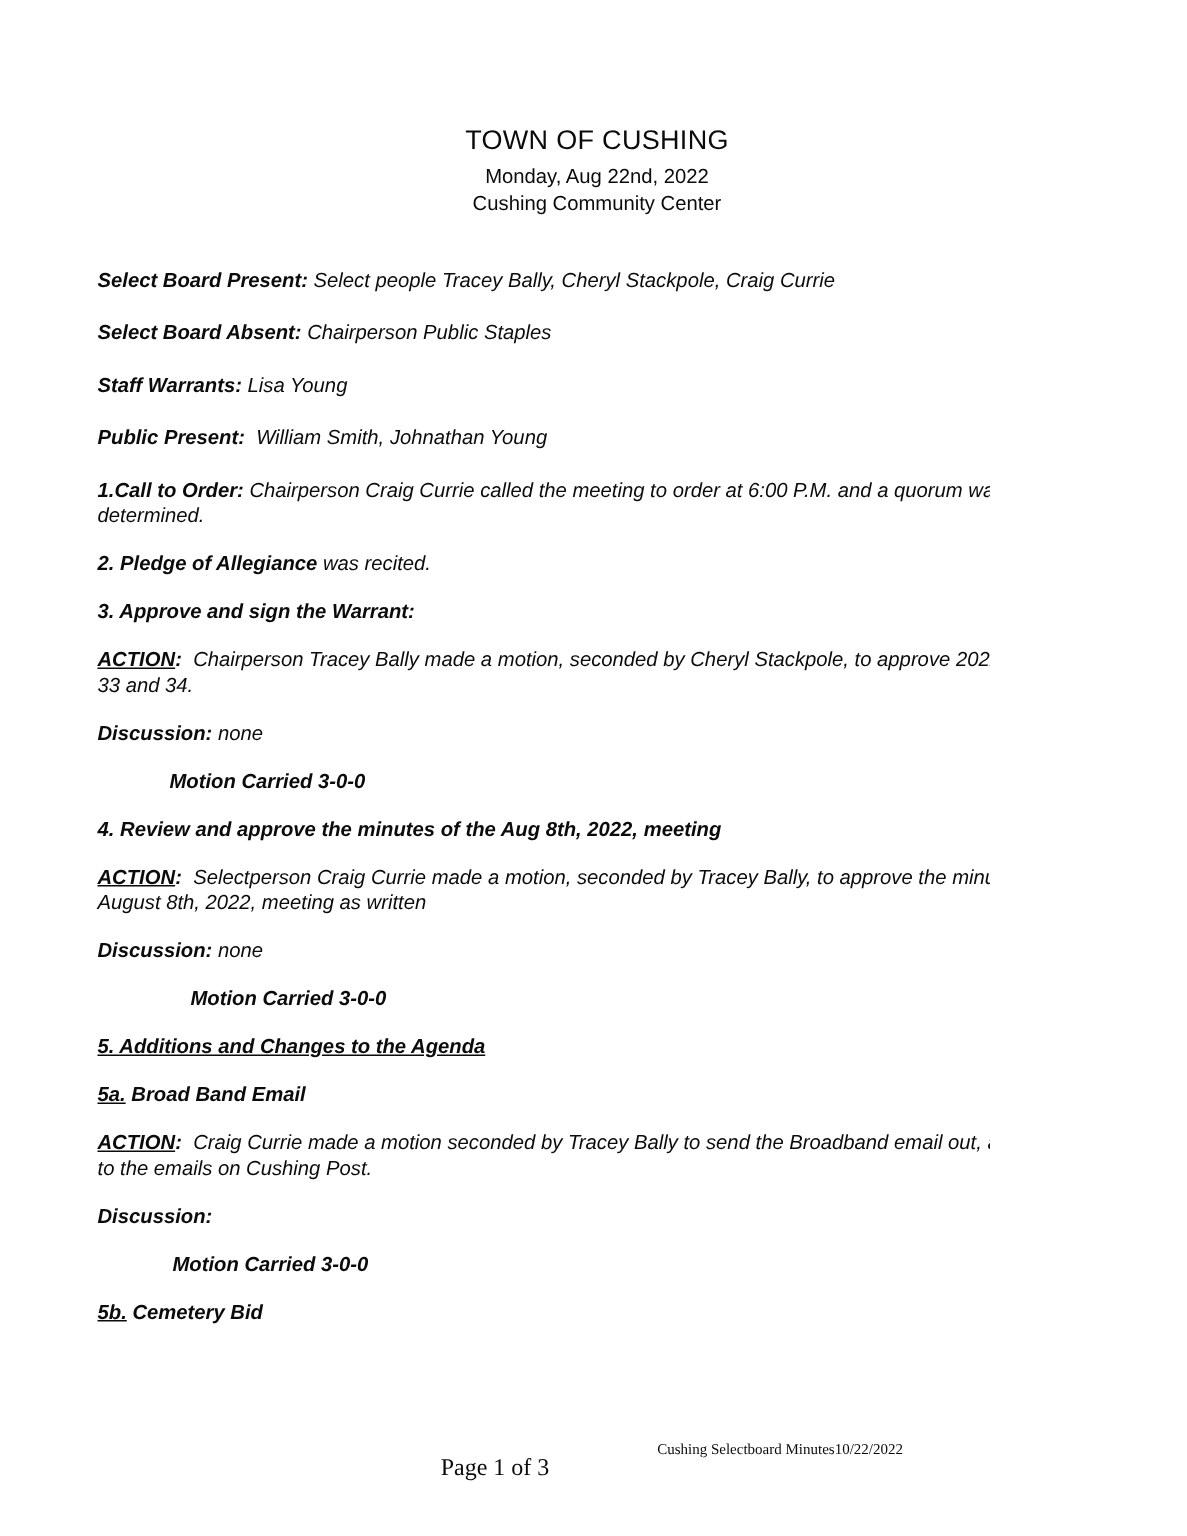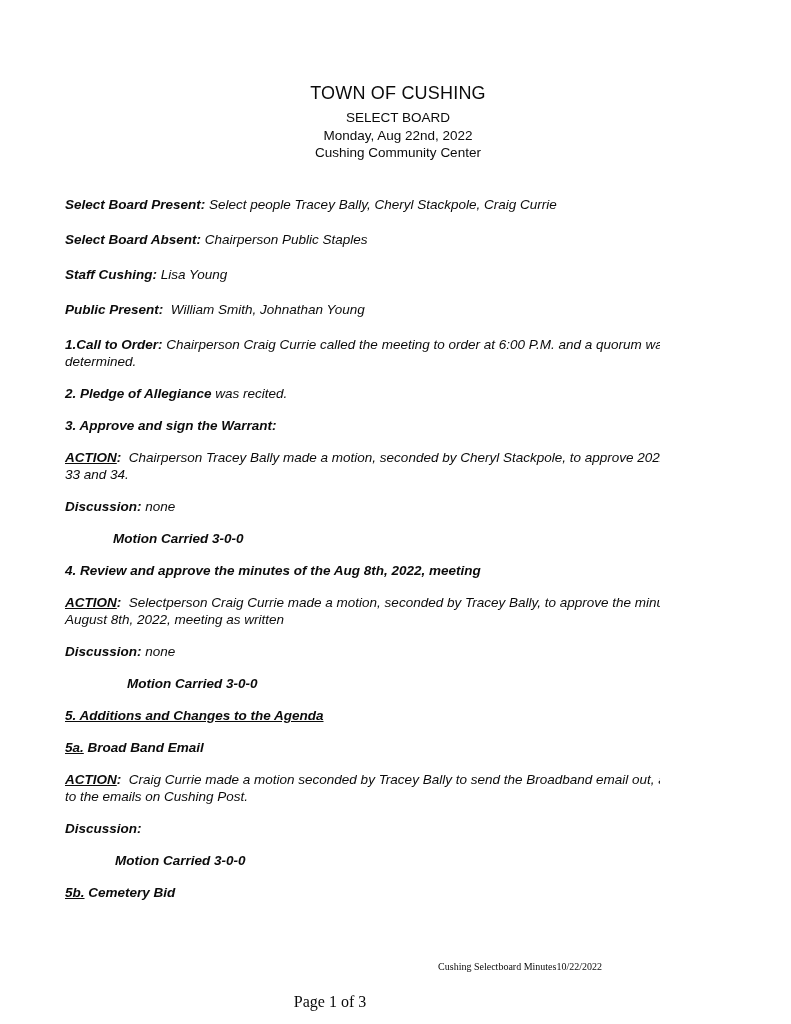--- a/index.html
+++ b/index.html
@@ -20,48 +20,47 @@
   .para{font-size:13.5px;line-height:17px;margin:0 0 15px 0;white-space:pre-wrap;font-style:italic;}
   .att{margin-bottom:18px;}
   .b{font-weight:bold;}
   .u{text-decoration:underline;}
   .heading{font-weight:bold;}
   .motion{font-weight:bold;padding-left:48px;}
   .motion-2{padding-left:62px;}
   .motion-3{padding-left:50px;}
 
   .page-num{
-    position:absolute;left:0;right:0;top:993px;
+    position:absolute;left:0;right:0;top:970px;
     text-align:center;
     font-family:"Liberation Serif",serif;
     font-size:16px;color:#0b0b0b;
   }
   .footer-row{
     position:absolute;left:65px;right:58px;top:961px;
     display:flex;justify-content:flex-end;align-items:baseline;
     font-family:"Liberation Serif",serif;
     font-size:10px;color:#0b0b0b;margin-left:40px;
   }
 </style>
 </head>
 <body>
 
 <div class="page">
   <div class="content">
 
     <div class="doc-header">
       <div class="doc-title">TOWN OF CUSHING</div>
-      <div class="doc-sub">SELECT BOARD</div>
       <div class="doc-sub">Monday, Aug 22nd, 2022</div>
       <div class="doc-sub">Cushing Community Center</div>
     </div>
 
     <p class="para att"><span class="b">Select Board Present:</span><span> Select people Tracey Bally, Cheryl Stackpole, Craig Currie</span></p>
     <p class="para att"><span class="b">Select Board Absent:</span><span> Chairperson Public Staples</span></p>
-    <p class="para att"><span class="b">Staff Cushing:</span><span> Lisa Young</span></p>
+    <p class="para att"><span class="b">Staff Warrants:</span><span> Lisa Young</span></p>
     <p class="para att"><span class="b">Public Present:</span><span>  William Smith, Johnathan Young</span></p>
 
     <p class="para"><span class="b">1.Call to Order:</span><span> Chairperson Craig Currie called the meeting to order at 6:00 P.M. and a quorum was determined.</span></p>
 
     <p class="para"><span class="b">2. Pledge of Allegiance</span><span> was recited.</span></p>
 
     <p class="para heading">3. Approve and sign the Warrant:</p>
 
     <p class="para"><span class="b u">ACTION</span><span class="b">:</span><span>  Chairperson Tracey Bally made a motion, seconded by Cheryl Stackpole, to approve 2022 Warrants 33 and 34.</span></p>
 

